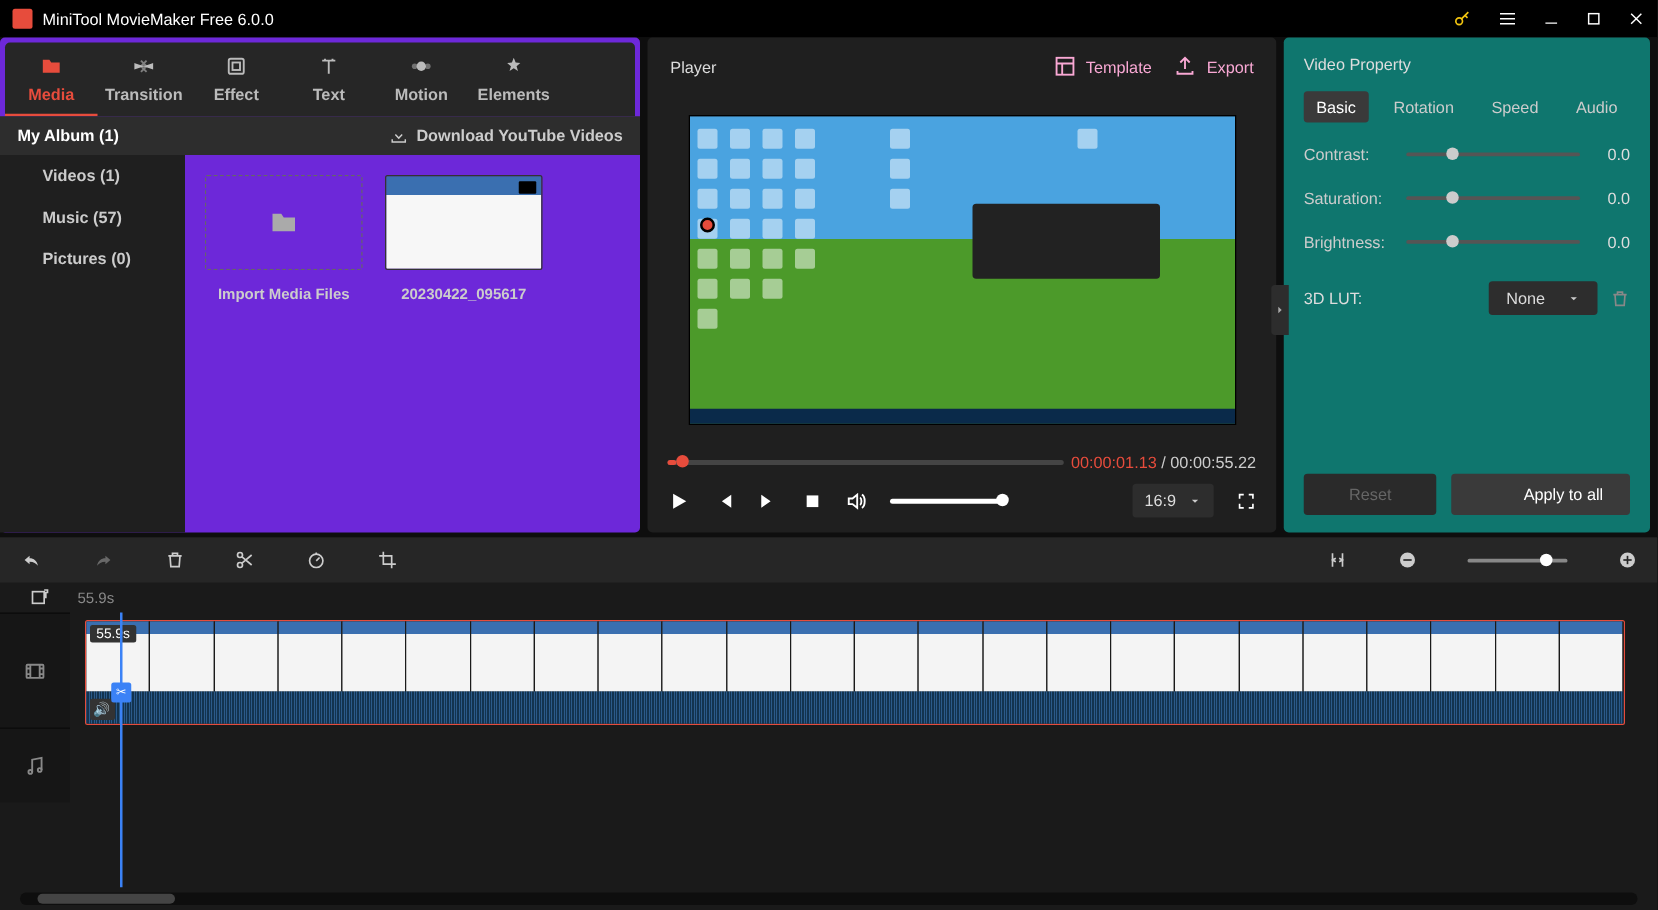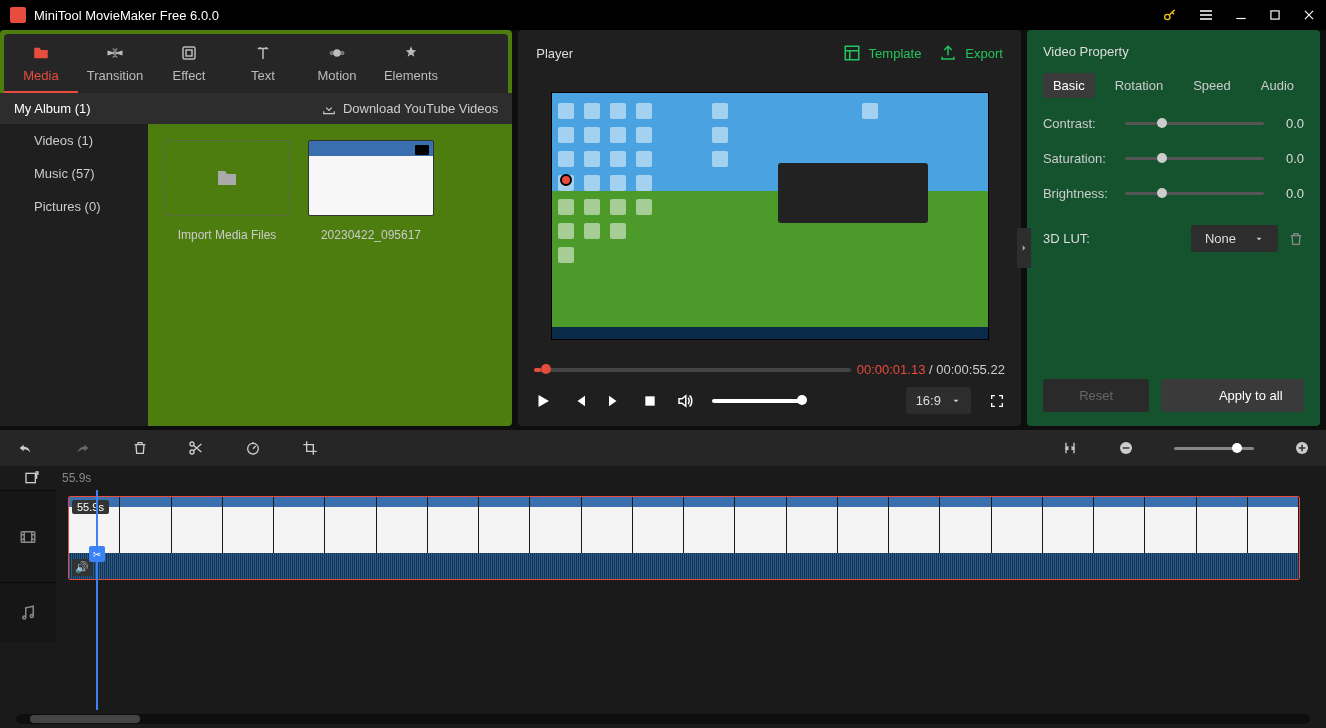--- a/index.html
+++ b/index.html
@@ -6,21 +6,21 @@
 body { width: 1326px; height: 728px; background: #1a1a1a; color: #ddd; font-size: 13px; overflow: hidden; }
 .titlebar { height: 30px; background: #000; display: flex; align-items: center; padding: 0 10px; }
 .titlebar .logo { width: 16px; height: 16px; background: #e74c3c; border-radius: 2px; margin-right: 8px; }
 .titlebar .title { color: #fff; font-size: 13px; font-weight: 500; flex: 1; }
 .titlebar .win-icons { display: flex; gap: 20px; align-items: center; color: #fff; }
 .titlebar .key-icon { color: #f1c40f; }
 .titlebar .wi { cursor: pointer; }
 
 .upper { display: flex; height: 400px; gap: 6px; padding: 0 6px 4px 0; background: #0e0e0e; }
 
-.panel-left { width: 532px; background: #4d7c0f; border-radius: 4px; display: flex; flex-direction: column; }
+.panel-left { width: 532px; background: #6d28d9; border-radius: 4px; display: flex; flex-direction: column; font-weight: bold; }
 .tabstrip { display: flex; background: #262626; border-radius: 4px 4px 0 0; margin: 4px 4px 0 4px; }
 .tab { flex: none; width: 74px; text-align: center; padding: 10px 0 8px; cursor: pointer; color: #bbb; }
 .tab.active { border-bottom: 2px solid #e74c3c; color: #e74c3c; }
 .tab .ticon { display: block; margin: 0 auto 6px; }
 .left-body { display: flex; flex: 1; }
 .sidebar { width: 148px; background: #1f1f1f; padding-left: 18px; }
 .side-item { padding: 9px 16px; color: #ccc; cursor: pointer; font-size: 13px; }
 .side-item.active { background: #2d2d2d; border-left: 3px solid #e74c3c; padding-left: 13px; color: #fff; }
 .side-header { display: flex; align-items: center; justify-content: space-between; padding: 8px 14px; background: #2d2d2d; font-size: 13px; }
 .side-header .dl { color: #ccc; display: flex; align-items: center; gap: 6px; cursor: pointer; }
@@ -28,41 +28,41 @@
 .media-card { width: 126px; text-align: center; }
 .media-thumb { width: 126px; height: 76px; border-radius: 2px; margin-bottom: 12px; }
 .import-thumb { border: 1px dashed #666; display: flex; align-items: center; justify-content: center; color: #aaa; cursor: pointer; }
 .clip-thumb { background: linear-gradient(#3a6fb0 0 20%, #f7f7f7 20% 100%); border: 1px solid #333; position: relative; }
 .clip-thumb::after { content:""; position:absolute; right:4px; top:4px; width:14px; height:10px; background:#000; border-radius:1px; }
 .media-label { font-size: 12px; color: #ccc; }
 
 .panel-mid { width: 522px; background: #1f1f1f; border-radius: 4px; display: flex; flex-direction: column; }
 .mid-header { display: flex; align-items: center; padding: 14px 18px; }
 .mid-header .ptitle { flex: 1; color: #ddd; }
-.mid-header .hbtn { display: flex; align-items: center; gap: 8px; color: #22c55e; margin-left: 18px; cursor: pointer; }
+.mid-header .hbtn { display: flex; align-items: center; gap: 8px; color: #f9a8d4; margin-left: 18px; cursor: pointer; }
 .preview { flex: 1; display: flex; align-items: center; justify-content: center; padding: 4px 12px; }
 .preview-img { width: 438px; height: 248px; background: linear-gradient(#4aa3e0 0 40%, #4c9a2a 40% 100%); position: relative; border: 1px solid #000; }
 .desk-col { position: absolute; top: 10px; bottom: 0; width: 16px; display: flex; flex-direction: column; gap: 8px; }
 .desk-col span { width: 16px; height: 16px; background: rgba(255,255,255,0.5); border-radius: 2px; }
 .rec-box { position:absolute; top:70px; right:60px; width:150px; height:60px; background:#222; border-radius:3px; }
 .rec-dot { position:absolute; bottom:62%; left:8px; width:12px; height:12px; background:#e74c3c; border-radius:50%; border:2px solid #000; }
 .taskbar-p { position:absolute; bottom:0; left:0; right:0; height:12px; background:#0a2a4a; }
 .timebar { display: flex; align-items: center; padding: 6px 16px 2px; gap: 6px; }
 .seek { flex: 1; height: 4px; background: #444; position: relative; border-radius: 2px; }
 .seek .dot { position: absolute; left: 2%; top: -4px; width: 10px; height: 10px; background: #e74c3c; border-radius: 50%; }
 .seek::before { content:""; position:absolute; left:0; top:0; width:2%; height:100%; background:#e74c3c; border-radius:2px; }
 .times { font-size: 13px; color: #ccc; }
 .times .cur { color: #e74c3c; }
 .controls { display: flex; align-items: center; padding: 8px 16px 12px; gap: 18px; color: #fff; }
 .controls .vol-slider { width: 90px; height: 4px; background: #fff; border-radius: 2px; position: relative; }
 .controls .vol-slider::after { content:""; position:absolute; right:-5px; top:-4px; width:10px; height:10px; background:#fff; border-radius:50%; }
 .controls .spacer { flex: 1; }
 .aspect-sel { background: #2d2d2d; border: none; color: #ddd; padding: 6px 10px; border-radius: 3px; display:flex; align-items:center; gap:10px; cursor:pointer; }
 
-.panel-right { flex: 1; background: #14532d; border-radius: 4px; padding: 14px 16px; display: flex; flex-direction: column; position: relative; }
+.panel-right { flex: 1; background: #0f766e; border-radius: 4px; padding: 14px 16px; display: flex; flex-direction: column; position: relative; }
 .panel-right .rtitle { color: #ddd; margin-bottom: 14px; }
 .pill-row { display: flex; gap: 10px; margin-bottom: 18px; }
 .pill { padding: 5px 10px; border-radius: 3px; color: #ccc; cursor: pointer; font-size: 13px; }
 .pill.active { background: #3a3a3a; color: #fff; }
 .prop-row { display: flex; align-items: center; margin-bottom: 20px; }
 .prop-row .plabel { width: 72px; color: #ccc; font-size: 13px; }
 .prop-row .pslider { flex: 1; height: 3px; background: #555; position: relative; margin: 0 10px; border-radius: 2px; }
 .prop-row .pslider .knob { position: absolute; left: 23%; top: -4px; width: 10px; height: 10px; background: #ccc; border-radius: 50%; }
 .prop-row .pval { width: 30px; text-align: right; color: #ddd; }
 .lut-row { display: flex; align-items: center; gap: 10px; margin-top: 4px; }

